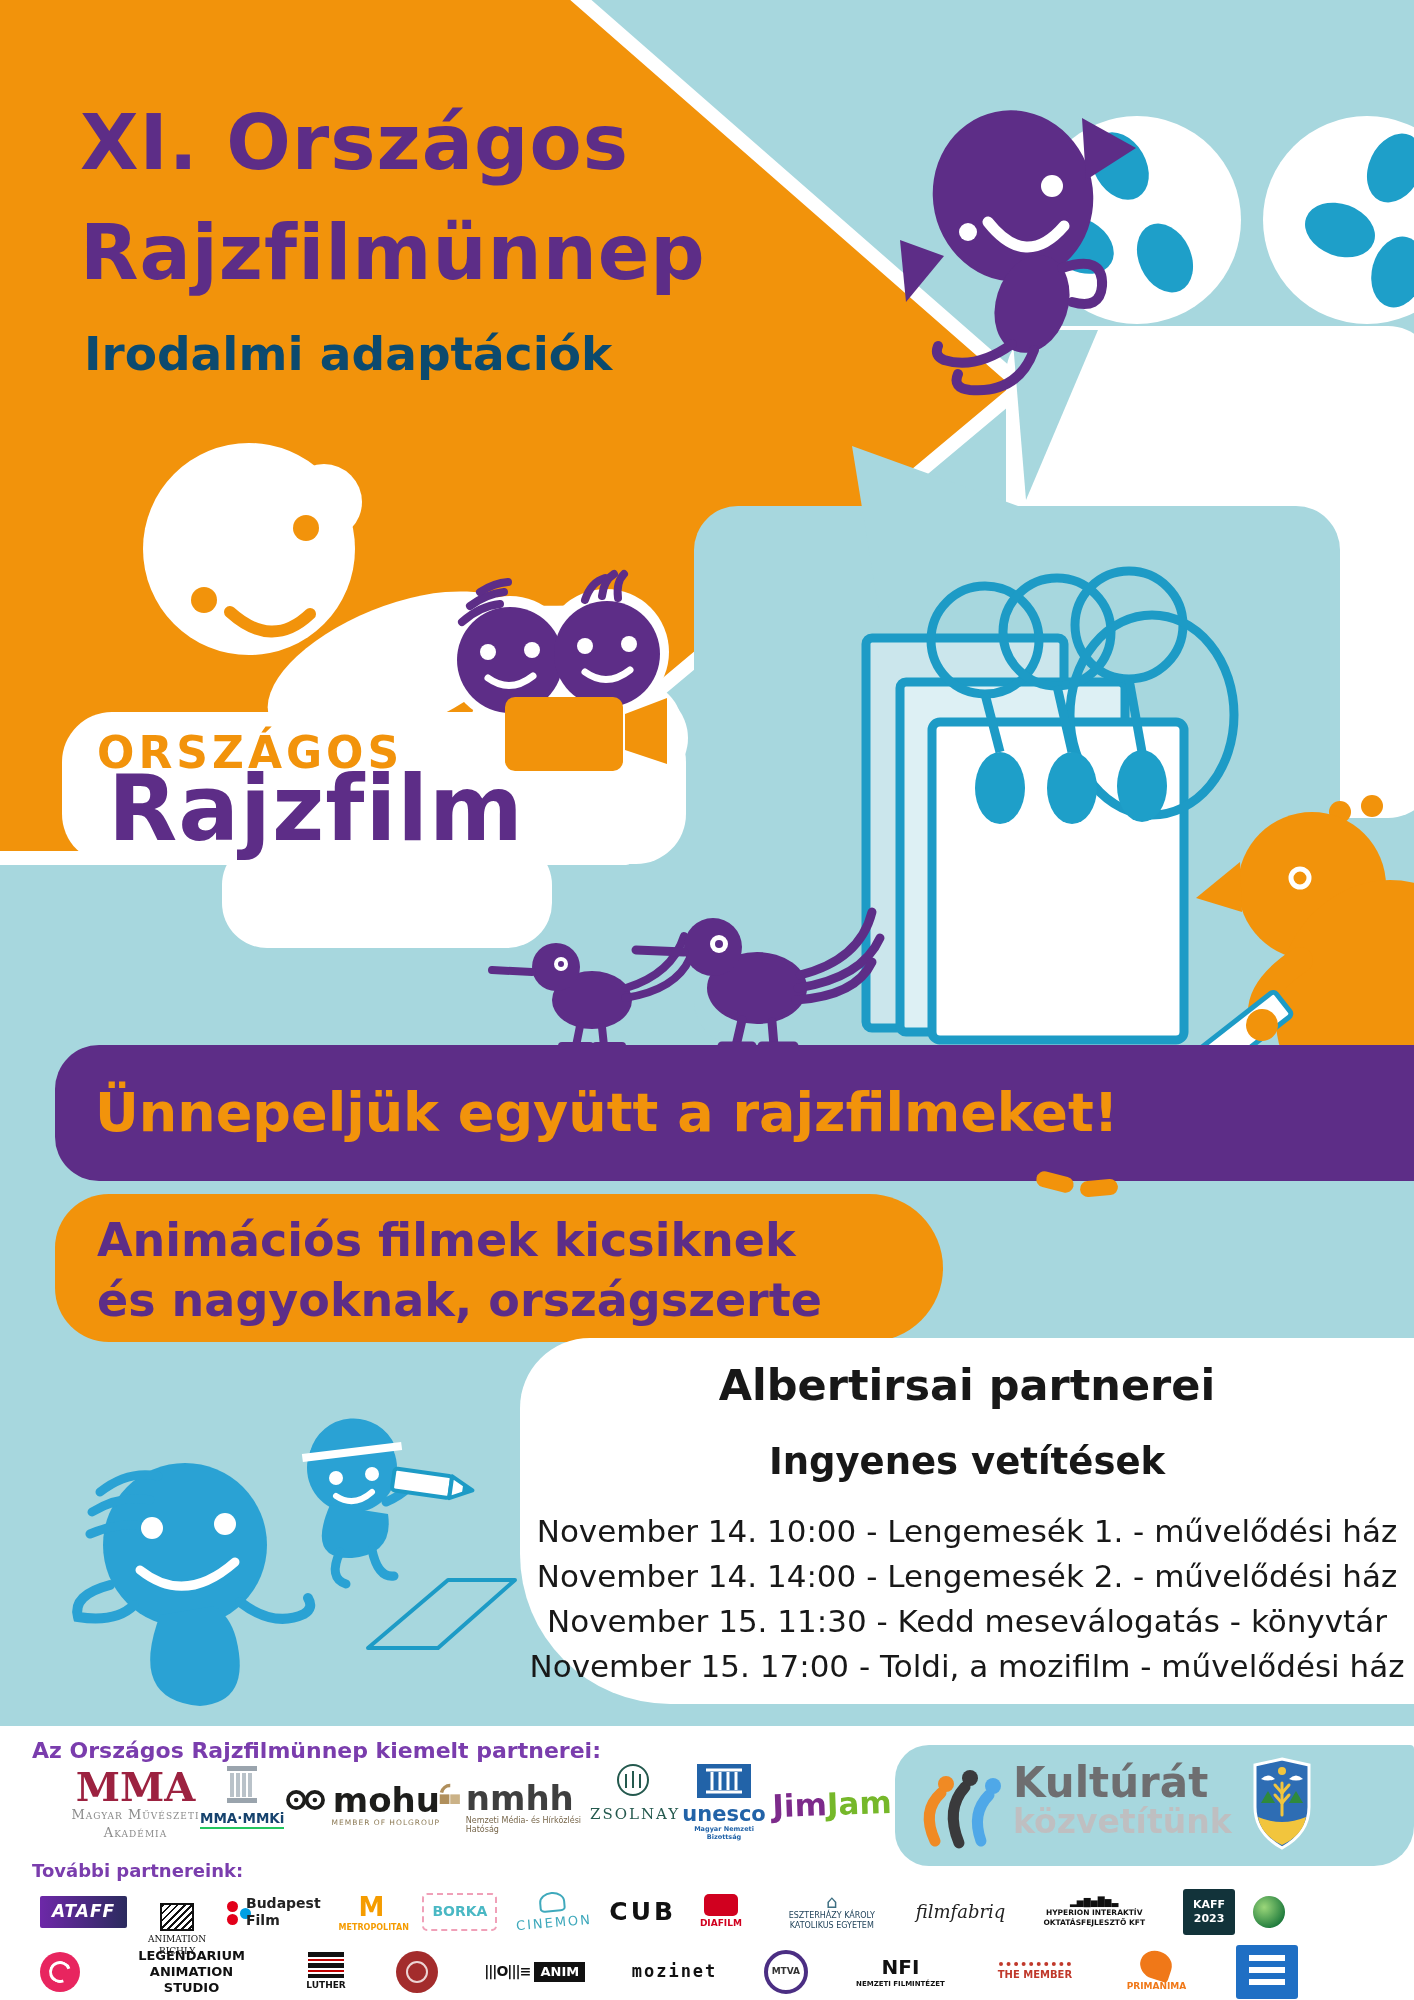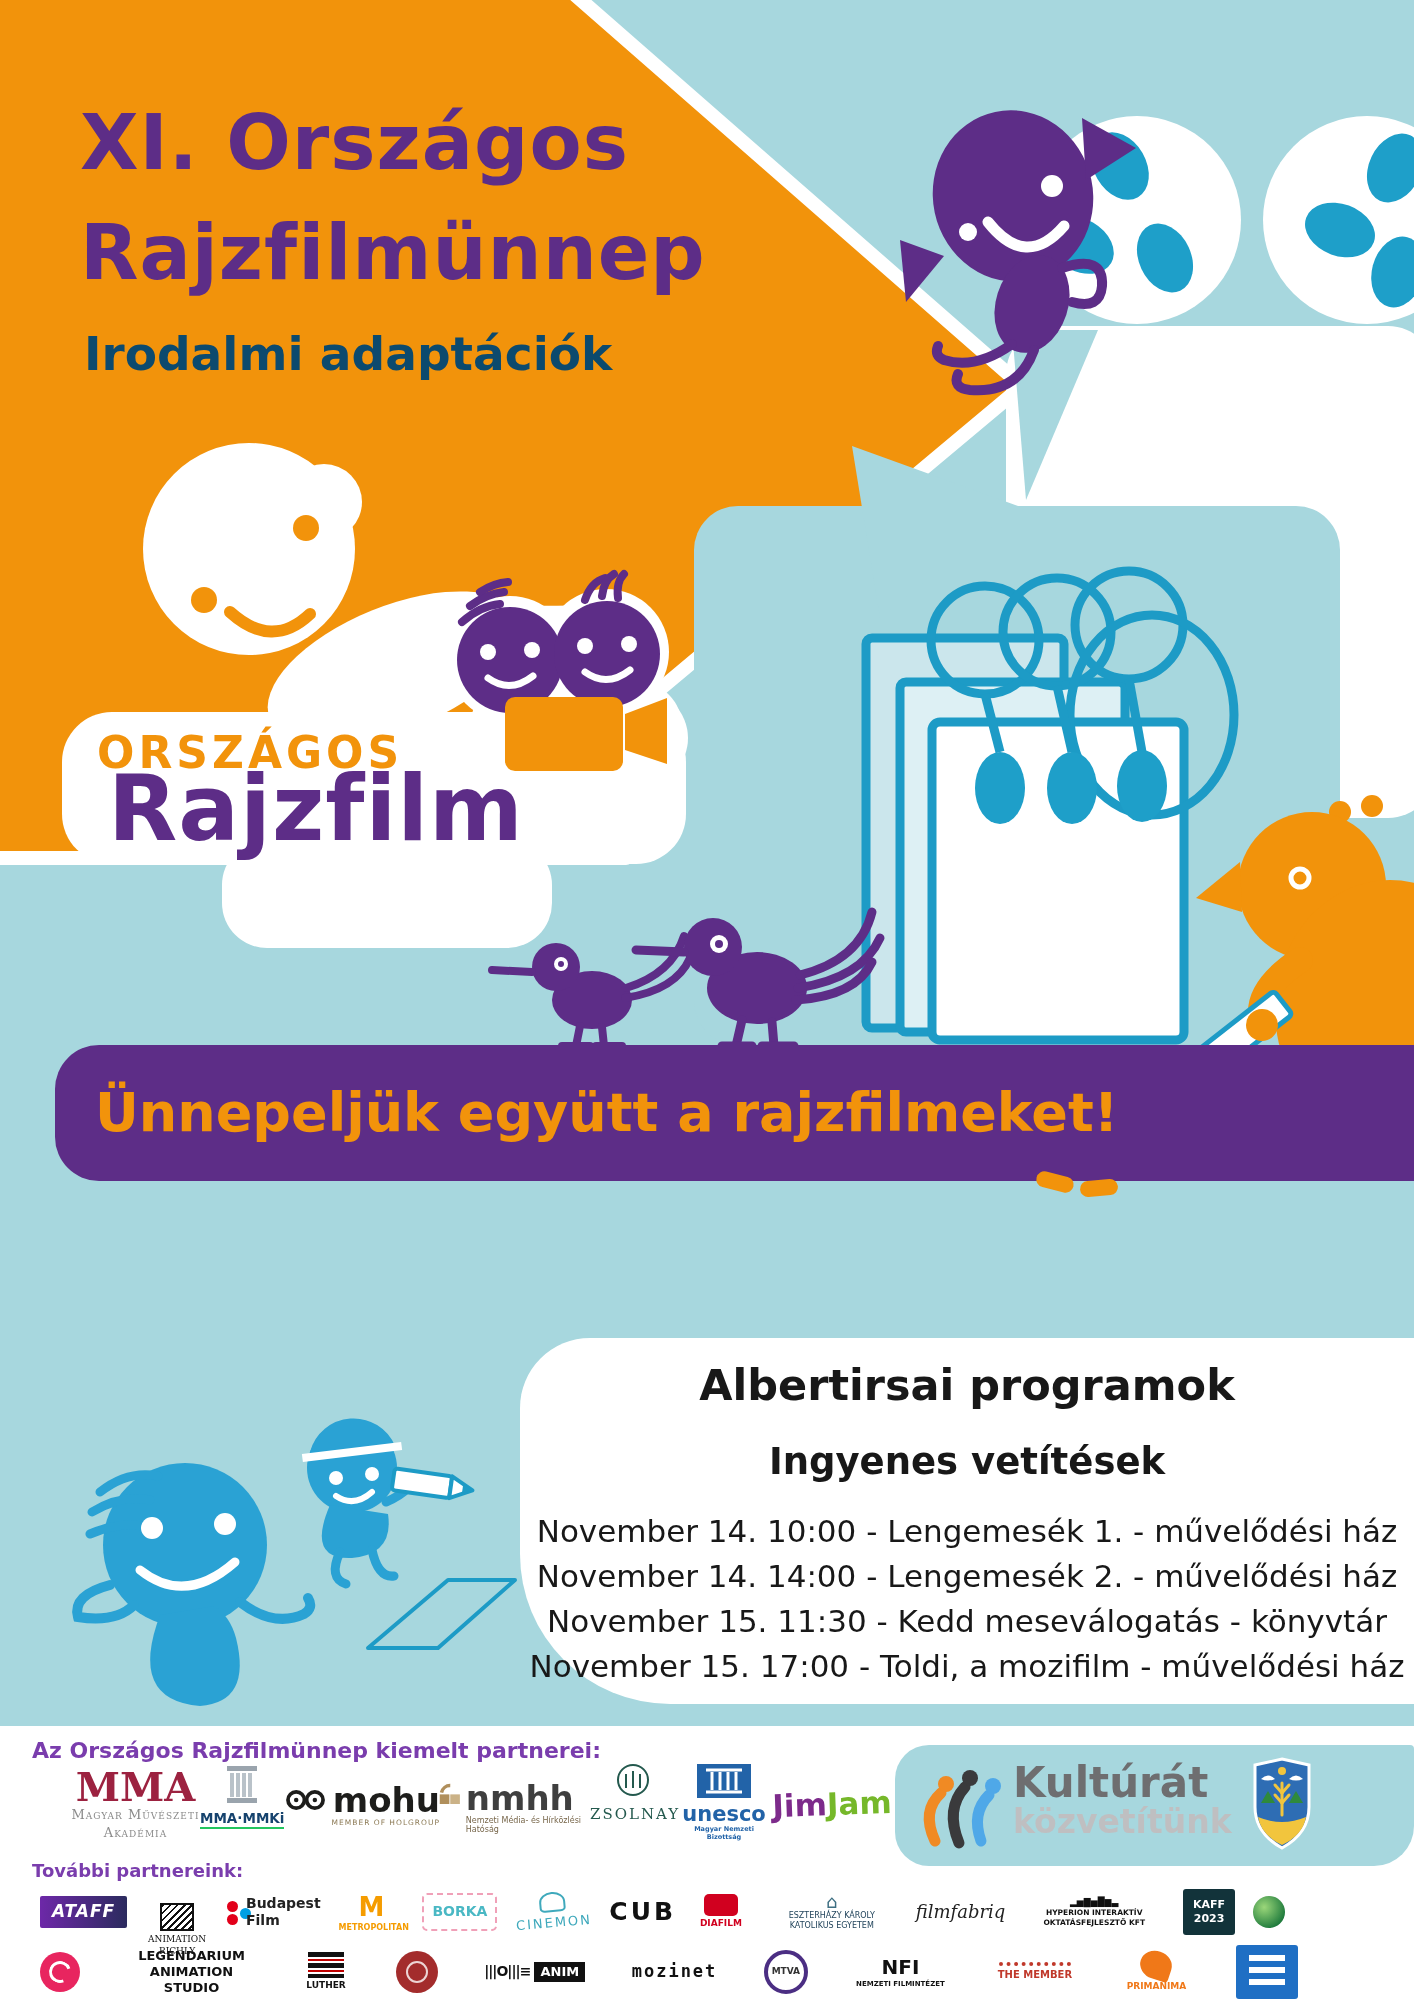--- a/index.html
+++ b/index.html
@@ -270,20 +270,24 @@
   <div class="abs subtitle">Irodalmi adaptációk</div>
 
   <div class="abs logo-w1">ORSZÁGOS</div>
   <div class="abs logo-w2">Rajzfilm</div>
 
   <div class="abs banner-main">
     <span>Ünnepeljük együtt a rajzfilmeket!</span>
   </div>
   <div class="abs mole-foot foot1"></div>
   <div class="abs mole-foot foot2"></div>
+  <div class="abs banner-sub">
+    <div>Animációs filmek kicsiknek</div>
+    <div>és nagyoknak, országszerte</div>
+  </div>
 
   <svg class="abs" style="left:0;top:1400px" width="580" height="320" viewBox="0 1400 580 320">
     <g>
       <circle cx="185" cy="1545" r="82" fill="#2AA2D4"></circle>
       <g stroke="#2AA2D4" stroke-width="9" fill="none" stroke-linecap="round">
         <path d="M100,1492 q28,-22 58,-16"></path>
           <path d="M92,1512 q30,-18 58,-12"></path>
           <path d="M90,1534 q28,-12 52,-8"></path>
       </g>
       <circle cx="152" cy="1528" r="11" fill="#fff"></circle>
@@ -311,21 +315,21 @@
       <g transform="rotate(8 420 1490)">
         <rect x="392" y="1472" width="58" height="22" rx="3" fill="#fff" stroke="#1D9BC6" stroke-width="4"></rect>
         <polygon points="450,1472 472,1483 450,1494" fill="#fff" stroke="#1D9BC6" stroke-width="4" stroke-linejoin="round"></polygon>
         <polygon points="472,1483 462,1478 462,1488" fill="#1D9BC6"></polygon>
       </g>
       <polygon points="368,1648 448,1580 515,1580 438,1648" fill="none" stroke="#1D9BC6" stroke-width="4" stroke-linejoin="round"></polygon>
     </g>
   </svg>
 
   <div class="abs card">
-    <div class="prog-title">Albertirsai programok</div>
+    <div class="prog-title">Albertirsai partnerei</div>
     <div class="prog-sub">Ingyenes vetítések</div>
     <div class="prog-events">
       <div>November 14. 10:00 - Lengemesék 1. - művelődési ház</div>
       <div>November 14. 14:00 - Lengemesék 2. - művelődési ház</div>
       <div>November 15. 11:30 - Kedd meseválogatás - könyvtár</div>
       <div>November 15. 17:00 - Toldi, a mozifilm - művelődési ház</div>
     </div>
   </div>
 
   <div class="abs partners">

